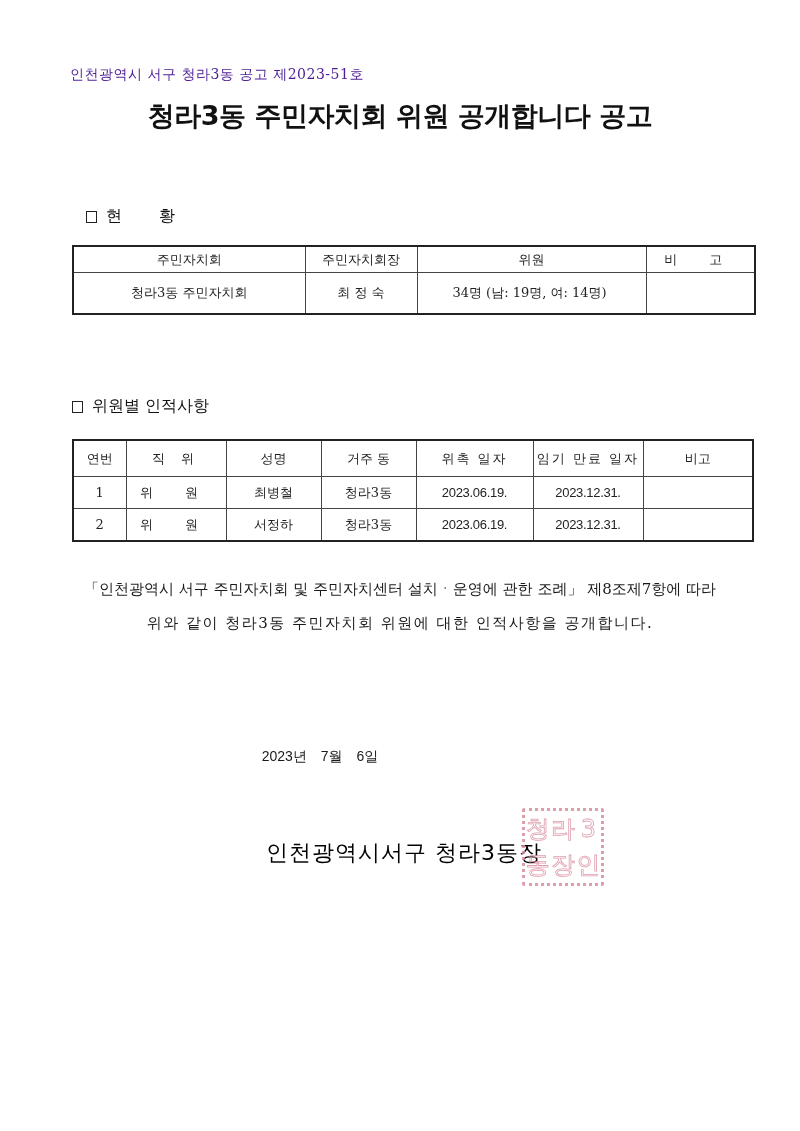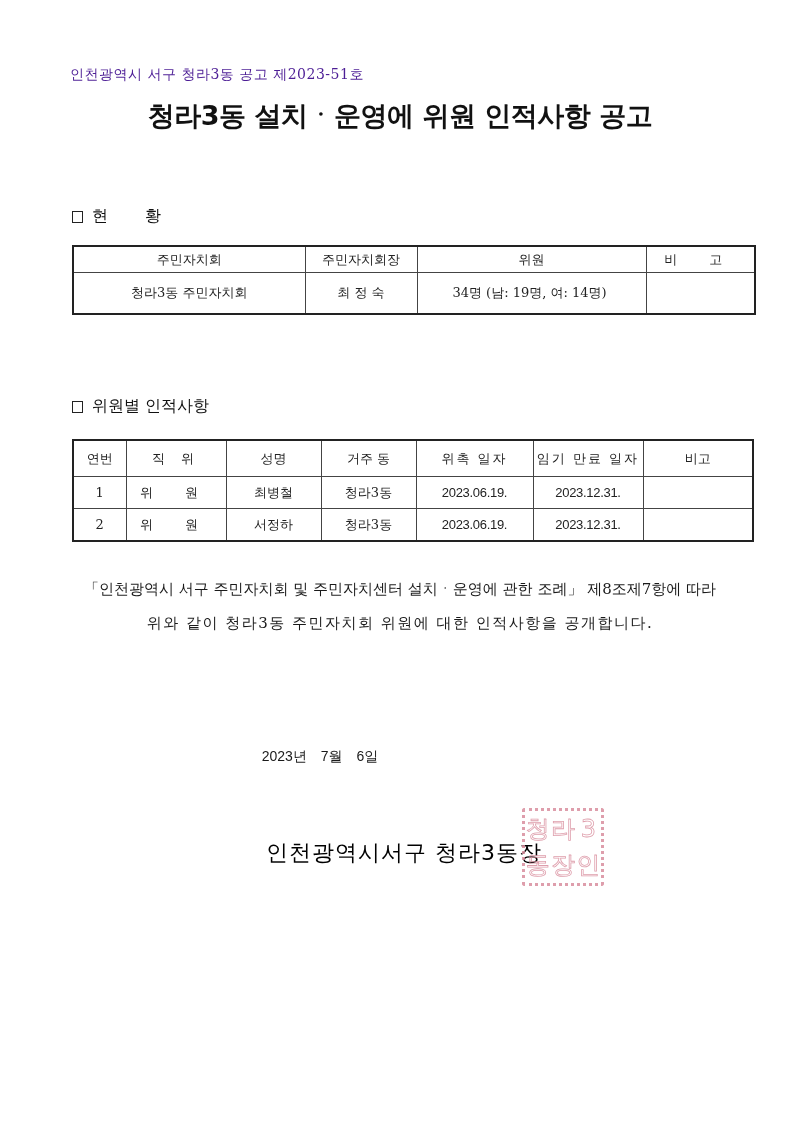--- a/index.html
+++ b/index.html
@@ -13,21 +13,21 @@
   .title {
     left: 0; width: 800px; top: 98px; text-align: center;
     font-family: "DejaVu Sans", "Liberation Sans", sans-serif; font-weight: bold;
     font-size: 27px; letter-spacing: -0.5px; color: #111;
   }
   .section-head { font-size: 16px; color: #111; display: flex; align-items: center; }
   .section-head .box {
     display: inline-block; width: 11px; height: 12px; border: 1.3px solid #222;
     margin-right: 9px; box-sizing: border-box;
   }
-  .sec1 { left: 72px; top: 206px; }
+  .sec1 { left: 86px; top: 206px; }
   .sec1 .lbl { letter-spacing: 16px; }
   .sec2 { left: 72px; top: 396px; }
 
   table.doc { border-collapse: collapse; position: absolute; table-layout: fixed; }
   table.doc td, table.doc th {
     border: 1px solid #444; padding: 0; text-align: center; vertical-align: middle;
     font-weight: normal; font-size: 13px; color: #222;
   }
   table.doc { border: 2px solid #222; }
   .t1 { left: 72px; top: 245px; width: 682px; }
@@ -58,21 +58,21 @@
   }
   .stamp span {
     color: transparent; -webkit-text-stroke: 0.8px #d98e9e;
     font-family: "DejaVu Sans", sans-serif; font-size: 24px; line-height: 1;
   }
 </style>
 </head>
 <body>
 
 <div class="abs notice-no">인천광역시 서구 청라3동 공고 제2023-51호</div>
-<div class="abs title">청라3동 설치ㆍ운영에 위원 인적사항 공고</div>
+<div class="abs title">청라3동 주민자치회 위원 공개합니다 공고</div>
 
 <div class="abs section-head sec1">
   <span class="box"></span>
   <span class="lbl">현 황</span>
 </div>
 
 <table class="doc t1">
   <colgroup>
     <col style="width:232px">
       <col style="width:112px">

